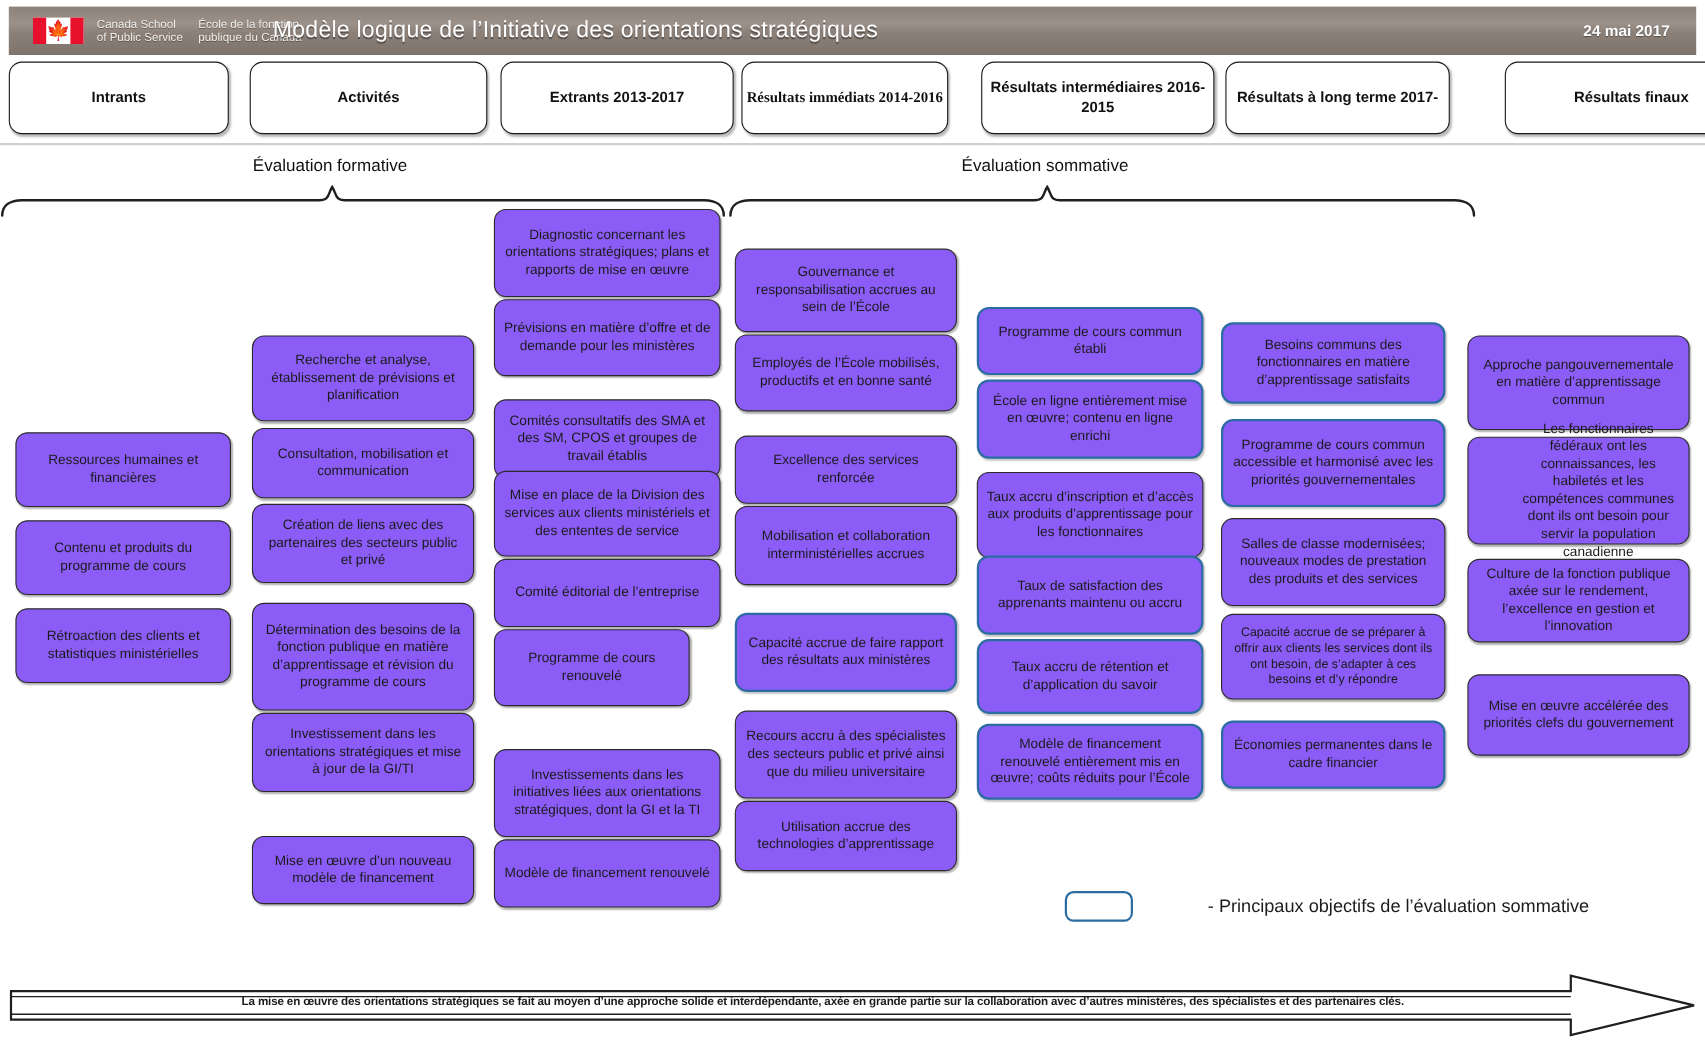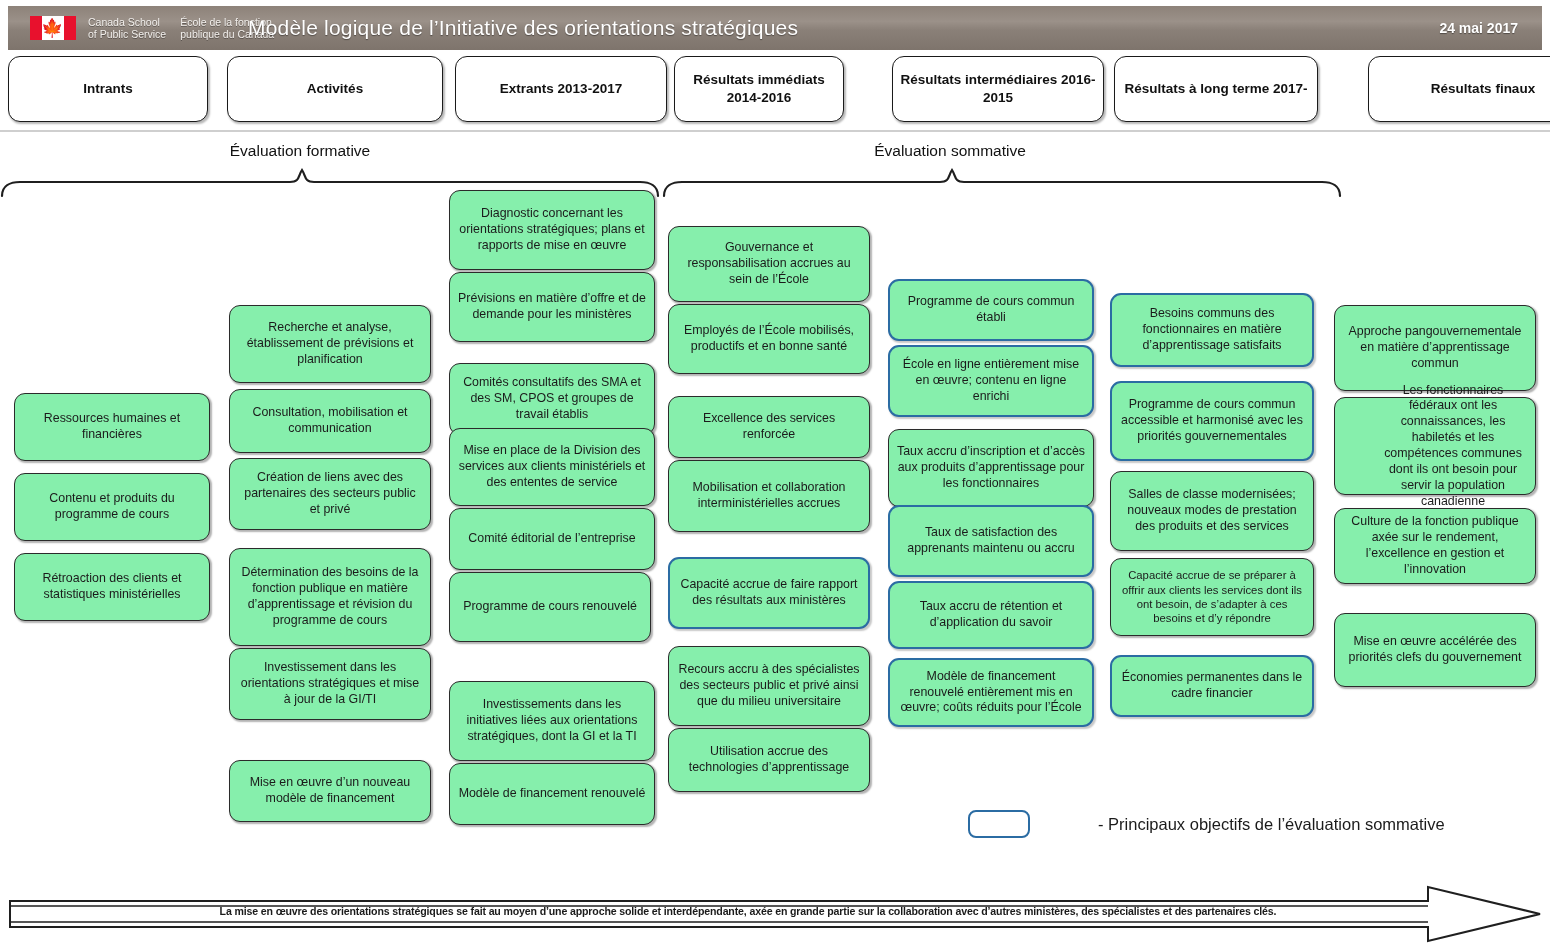--- a/index.html
+++ b/index.html
@@ -56,21 +56,21 @@
 
   
   .eval-label {
     position: absolute; font-size: 15.5px; color: #111; text-align: center;
   }
   .brace { position: absolute; }
 
   
   .node {
     position: absolute;
-    border: 1.5px solid #2b2b2b; border-radius: 11px; background:#86efac;
+    border: 1.5px solid #2b2b2b; border-radius: 11px; background:#8b5cf6;
     display:flex; align-items:center; justify-content:center;
     text-align:center; padding: 3px 8px;
     font-size: 12.4px; line-height: 1.28; color:#1b1b1b;
     box-shadow: 1.2px 1.6px 1.6px rgba(0,0,0,.3);
   }
   .node.hl { border-color:#2b6ca3; border-width: 2px; box-shadow: 1.2px 1.6px 1.6px rgba(0,0,0,.22); }
   .node.sm { font-size: 11.3px; }
 
   
   #legend { position:absolute; left: 968px; top: 810px; display:flex; align-items:center;gap:44px; }
@@ -102,21 +102,21 @@
   </div>
   <div id="banner-title">Modèle logique de l’Initiative des orientations stratégiques</div>
   <div id="banner-date">24 mai 2017</div>
 </div>
 
 <div id="col-headers">
   <div class="col-head" style="left:0px;   width:200px;">Intrants</div>
   <div class="col-head" style="left:219px; width:216px;">Activités</div>
   <div class="col-head" style="left:447px; width:212px;">Extrants
 2013-2017</div>
-  <div class="col-head" style="left:666px; width:170px;">Résultats immédiats
+  <div class="col-head" style="left:666px; width:188px;font-family:Liberation Serif, serif;">Résultats immédiats
 2014-2016</div>
   <div class="col-head" style="left:884px; width:212px;">Résultats intermédiaires
 2016-2015</div>
   <div class="col-head" style="left:1106px;width:204px;">Résultats à long terme
 2017-</div>
   <div class="col-head" style="left:1360px;width:210px;padding-left:20px;">Résultats finaux</div>
 </div>
 <div id="header-rule"></div>
 
 <div class="eval-label" style="left:120px; top:142px; width:360px;">Évaluation formative</div>
@@ -140,21 +140,21 @@
 <div class="node" style="left:229px; top:458px; width:202px; height:72px;">Création de liens avec des partenaires des secteurs public et privé</div>
 <div class="node" style="left:229px; top:548px; width:202px; height:98px;">Détermination des besoins de la fonction publique en matière d’apprentissage et révision du programme de cours</div>
 <div class="node" style="left:229px; top:648px; width:202px; height:72px;">Investissement dans les orientations stratégiques et mise à jour de la GI/TI</div>
 <div class="node" style="left:229px; top:760px; width:202px; height:62px;">Mise en œuvre d’un nouveau modèle de financement</div>
 
 <div class="node" style="left:449px; top:190px; width:206px; height:80px;">Diagnostic concernant les orientations stratégiques; plans et rapports de mise en œuvre</div>
 <div class="node" style="left:449px; top:272px; width:206px; height:70px;">Prévisions en matière d’offre et de demande pour les ministères</div>
 <div class="node" style="left:449px; top:363px; width:206px; height:72px;">Comités consultatifs des SMA et des SM, CPOS et groupes de travail établis</div>
 <div class="node" style="left:449px; top:428px; width:206px; height:78px;">Mise en place de la Division des services aux clients ministériels et des ententes de service</div>
 <div class="node" style="left:449px; top:508px; width:206px; height:62px;">Comité  éditorial de l’entreprise</div>
-<div class="node" style="left:449px; top:572px; width:202px; height:70px;">Programme de cours renouvelé</div>
+<div class="node" style="left:449px; top:572px; width:178px; height:70px;">Programme de cours renouvelé</div>
 <div class="node" style="left:449px; top:681px; width:206px; height:80px;">Investissements dans les initiatives liées aux orientations stratégiques, dont la GI et la TI</div>
 <div class="node" style="left:449px; top:763px; width:206px; height:62px;">Modèle de financement renouvelé</div>
 
 <div class="node" style="left:668px; top:226px; width:202px; height:76px;">Gouvernance et responsabilisation accrues au sein de l’École</div>
 <div class="node" style="left:668px; top:304px; width:202px; height:70px;">Employés de l’École mobilisés, productifs et en bonne santé</div>
 <div class="node" style="left:668px; top:396px; width:202px; height:62px;">Excellence des services renforcée</div>
 <div class="node" style="left:668px; top:460px; width:202px; height:72px;">Mobilisation et collaboration interministérielles accrues</div>
 <div class="node hl" style="left:668px; top:557px; width:202px; height:72px;">Capacité accrue de faire rapport des résultats aux ministères</div>
 <div class="node" style="left:668px; top:646px; width:202px; height:80px;">Recours accru à des spécialistes des secteurs public et privé ainsi que du milieu universitaire</div>
 <div class="node" style="left:668px; top:728px; width:202px; height:64px;">Utilisation accrue des technologies d’apprentissage</div>

